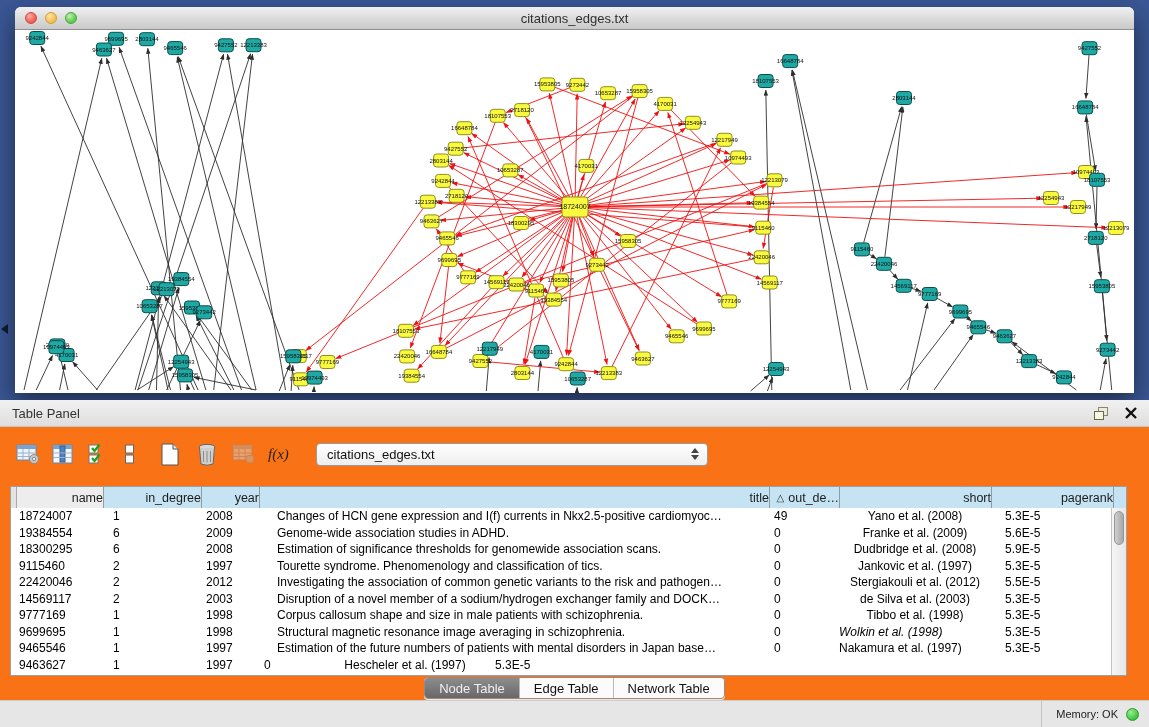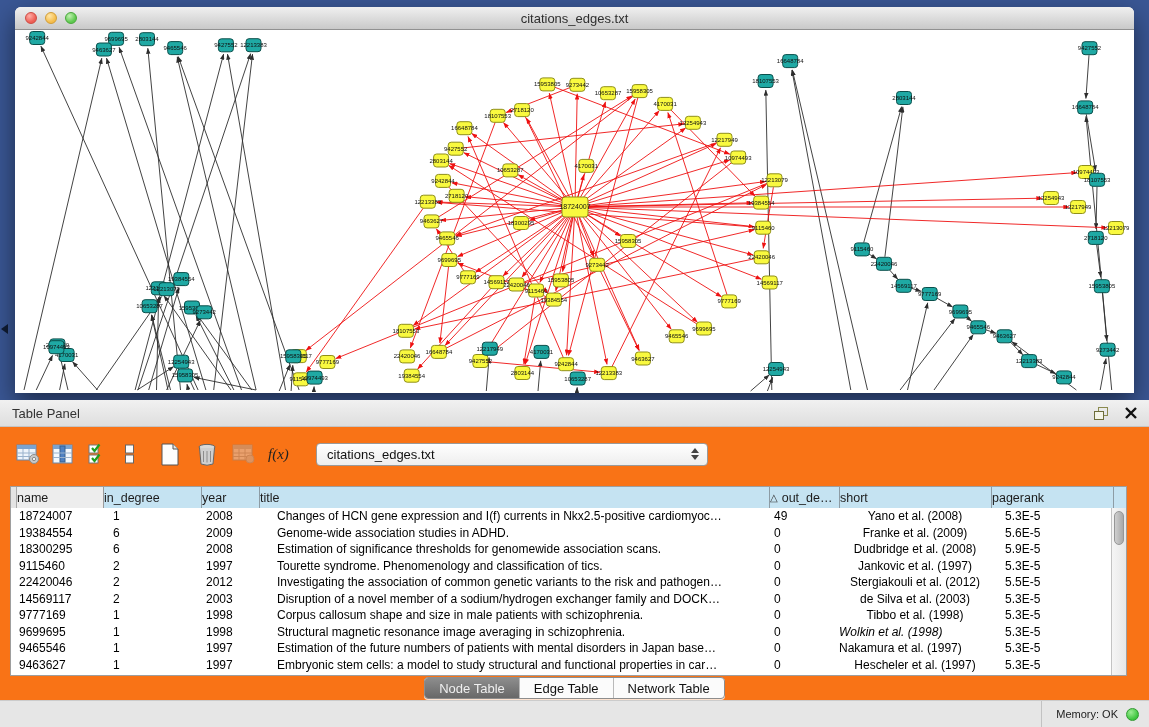--- a/index.html
+++ b/index.html
@@ -35,21 +35,21 @@
     box-sizing:border-box;font-size:13px;color:#111;box-shadow:inset 0 1px 0 #fff;}
   .table-select .sel-spacer{flex:1;}
   .stepper{display:flex;flex-direction:column;gap:2px;padding-right:2px;}
   .tri-up{width:0;height:0;border-left:4px solid transparent;border-right:4px solid transparent;border-bottom:5px solid #444;}
   .tri-down{width:0;height:0;border-left:4px solid transparent;border-right:4px solid transparent;border-top:5px solid #444;}
   
   .table-wrap{position:absolute;left:10px;top:86px;width:1117px;height:190px;background:#fff;
     border:1px solid #9e9e9e;box-sizing:border-box;}
   .thead{display:flex;height:21px;background:#c5e3f2;border-bottom:1px solid #93a9b4;}
   .hgutter{width:5px;background:#e4e4e4;border-right:1px solid #aaa;}
-  .hcell{display:flex;align-items:center;justify-content:flex-start;font-size:12.5px;color:#1c1c1c;
+  .hcell{display:flex;align-items:center;justify-content:flex-end;font-size:12.5px;color:#1c1c1c;
     border-right:1px solid #8d9ca5;box-sizing:border-box;gap:4px;}
   .hcell.plain{background:#ededed;border-right:1px solid #9a9a9a;}
   .hcell .tri{font-size:10px;color:#333;}
   .tbody{position:absolute;left:0;top:21px;right:15px;bottom:0;overflow:hidden;background:#fff;}
   .trow{display:flex;height:16.5px;align-items:center;}
   .rgutter{width:5px;flex:none;}
   .tcell{font-size:12px;color:#000;white-space:nowrap;overflow:hidden;box-sizing:border-box;flex:none;}
   .vscroll{position:absolute;right:0;top:21px;width:15px;bottom:0;background:linear-gradient(90deg,#f5f5f5,#e7e7e7);
     border-left:1px solid #c3c3c3;box-sizing:border-box;}
   .vthumb{position:absolute;left:2px;top:3px;width:10px;height:34px;border-radius:5px;
@@ -636,21 +636,20 @@
           <div class="tcell" style="width: 510px; text-align: left; padding-left: 18px;">Estimation of the future numbers of patients with mental disorders in Japan base…</div>
           <div class="tcell" style="width: 70px; text-align: left; padding-left: 5px;">0</div>
           <div class="tcell" style="width: 152px; text-align: left;">Nakamura et al. (1997)</div>
           <div class="tcell" style="width: 122px; text-align: left; padding-left: 14px;">5.3E-5</div>
         </div>
         <div class="trow">
           <div class="rgutter"></div>
           <div class="tcell" style="width: 87px; text-align: left; padding-left: 3px;">9463627</div>
           <div class="tcell" style="width: 98px; text-align: left; padding-left: 10px;">1</div>
           <div class="tcell" style="width: 58px; text-align: left; padding-left: 5px;">1997</div>
-          <div class="tcell" style="width: 510px; text-align: left; padding-left: 18px;">Embryonic stem cells: a model to study structural and functional properties in car…</div>
           <div class="tcell" style="width: 70px; text-align: left; padding-left: 5px;">0</div>
           <div class="tcell" style="width: 152px; text-align: center;">Hescheler et al. (1997)</div>
           <div class="tcell" style="width: 122px; text-align: left; padding-left: 14px;">5.3E-5</div>
         </div>
       </div>
     <div class="vscroll">
         <div class="vthumb"></div>
       </div>
   </div>
 

